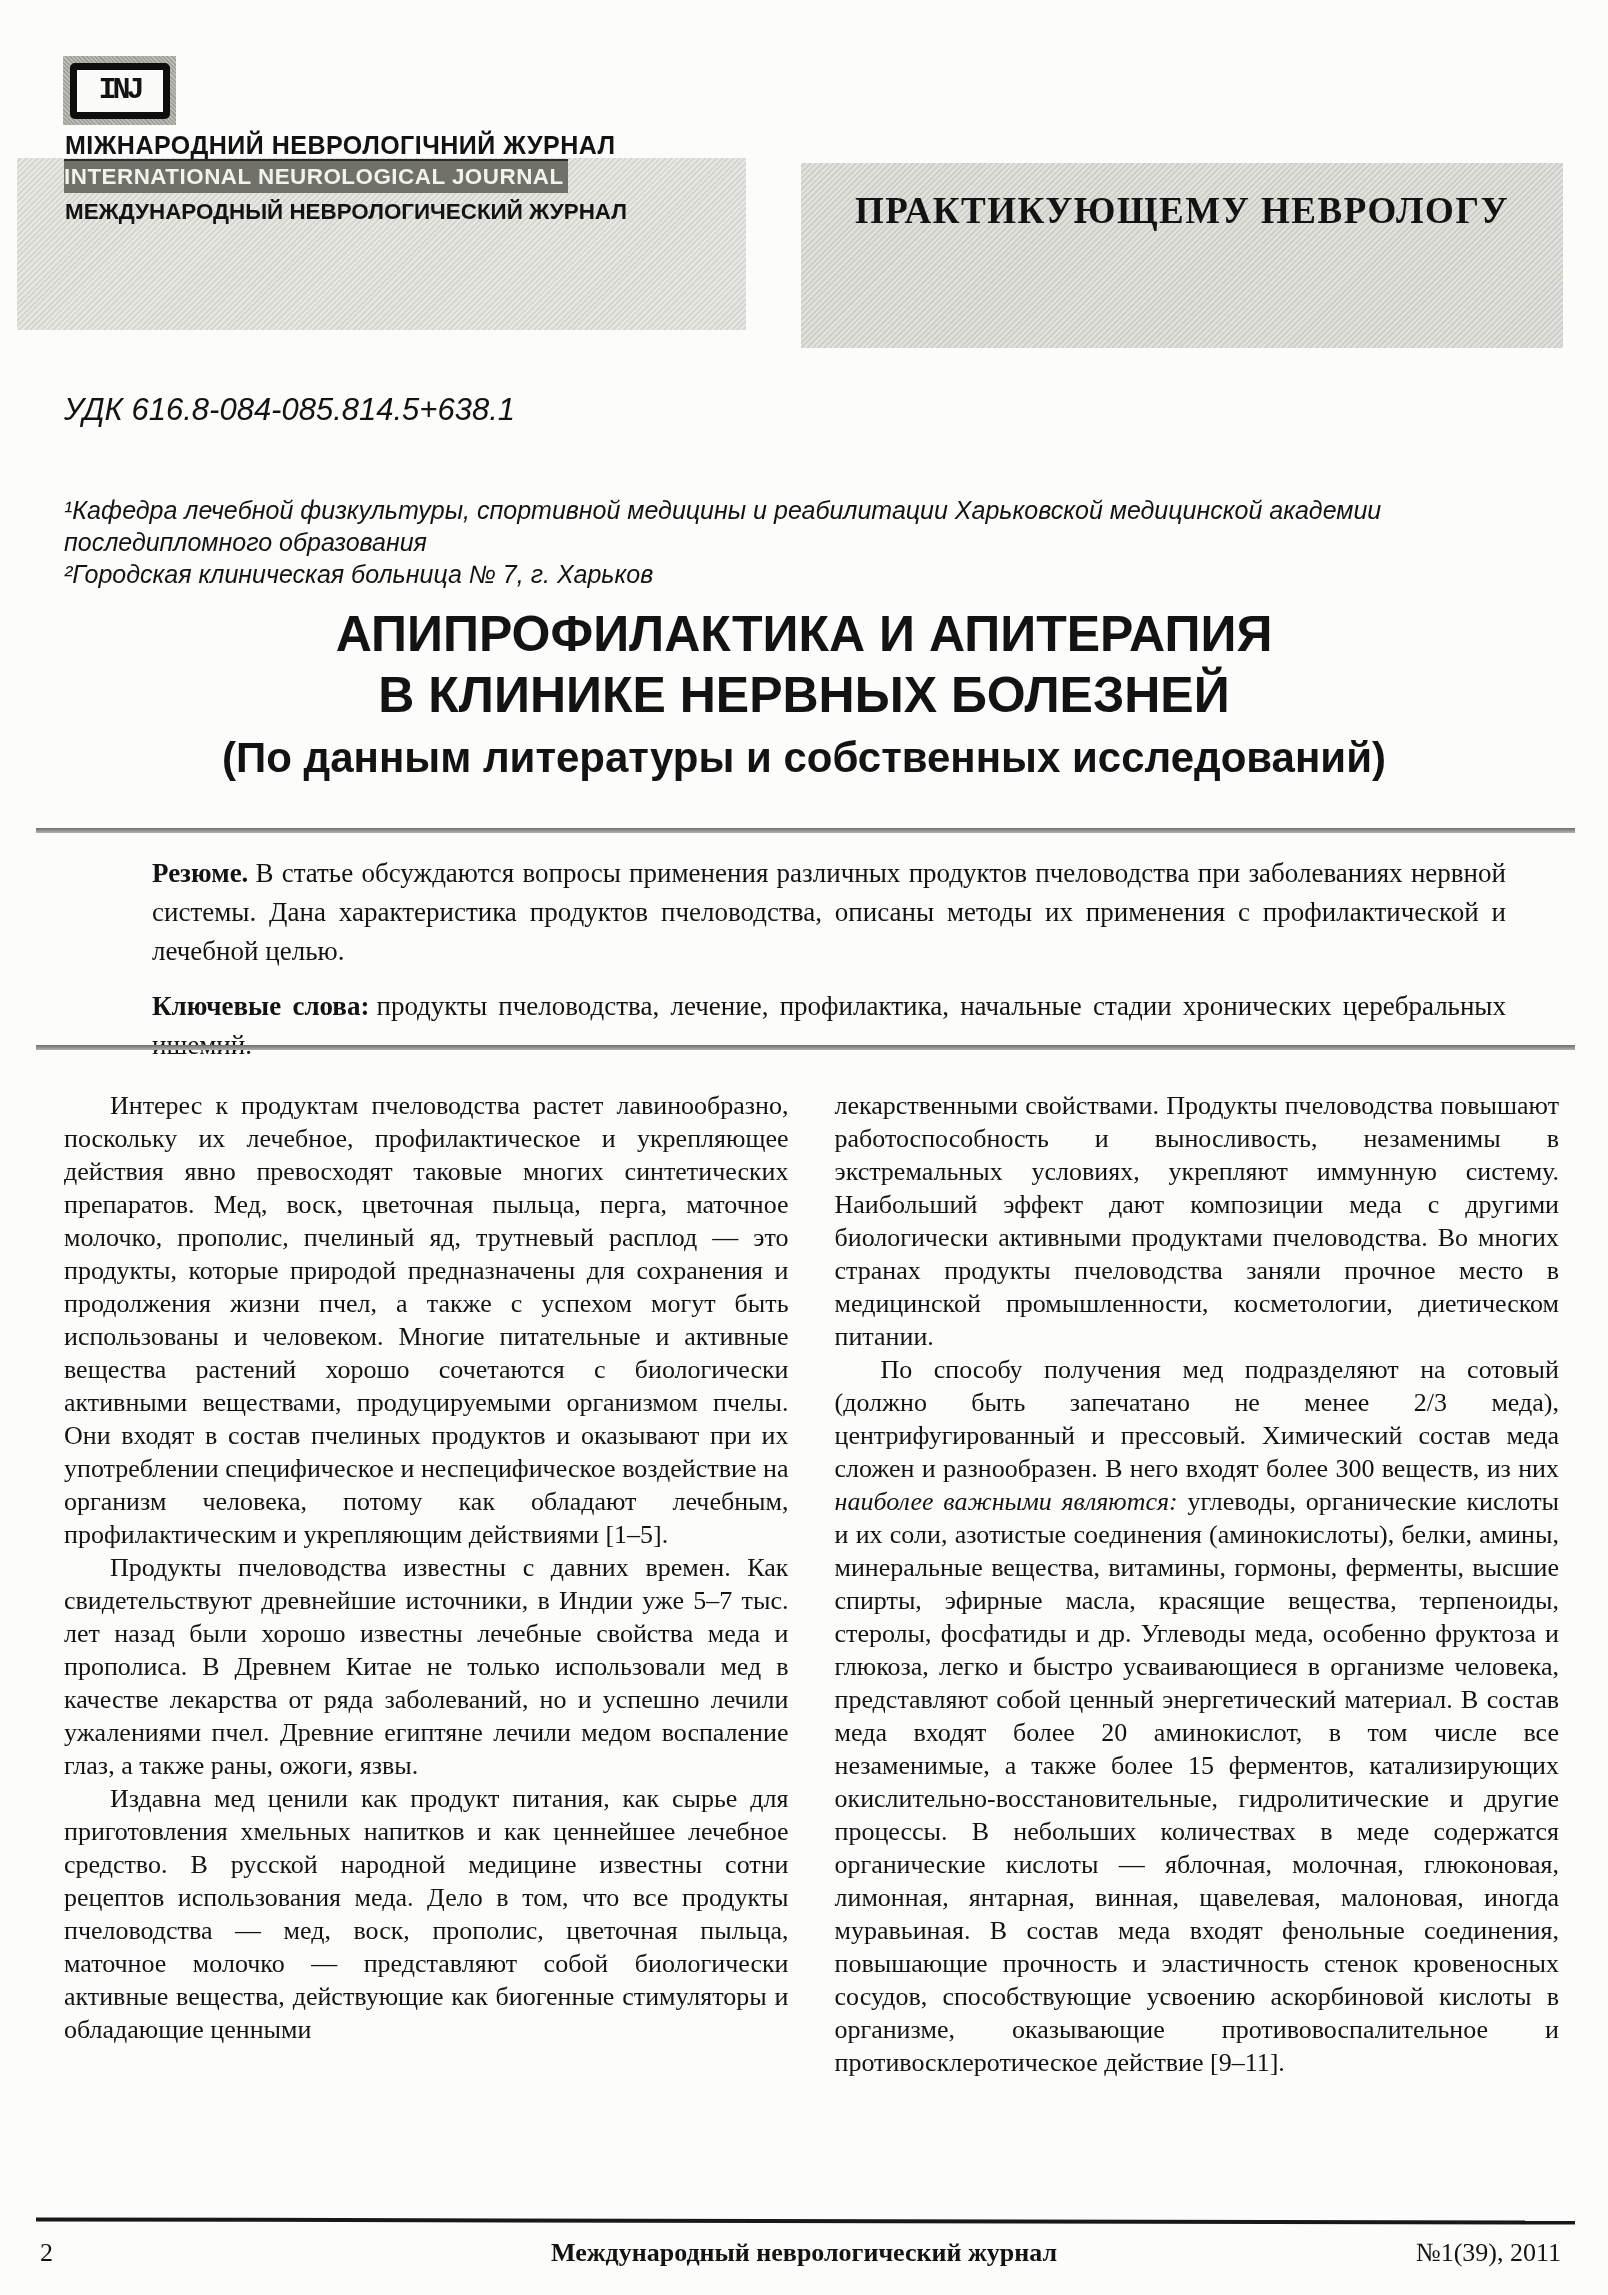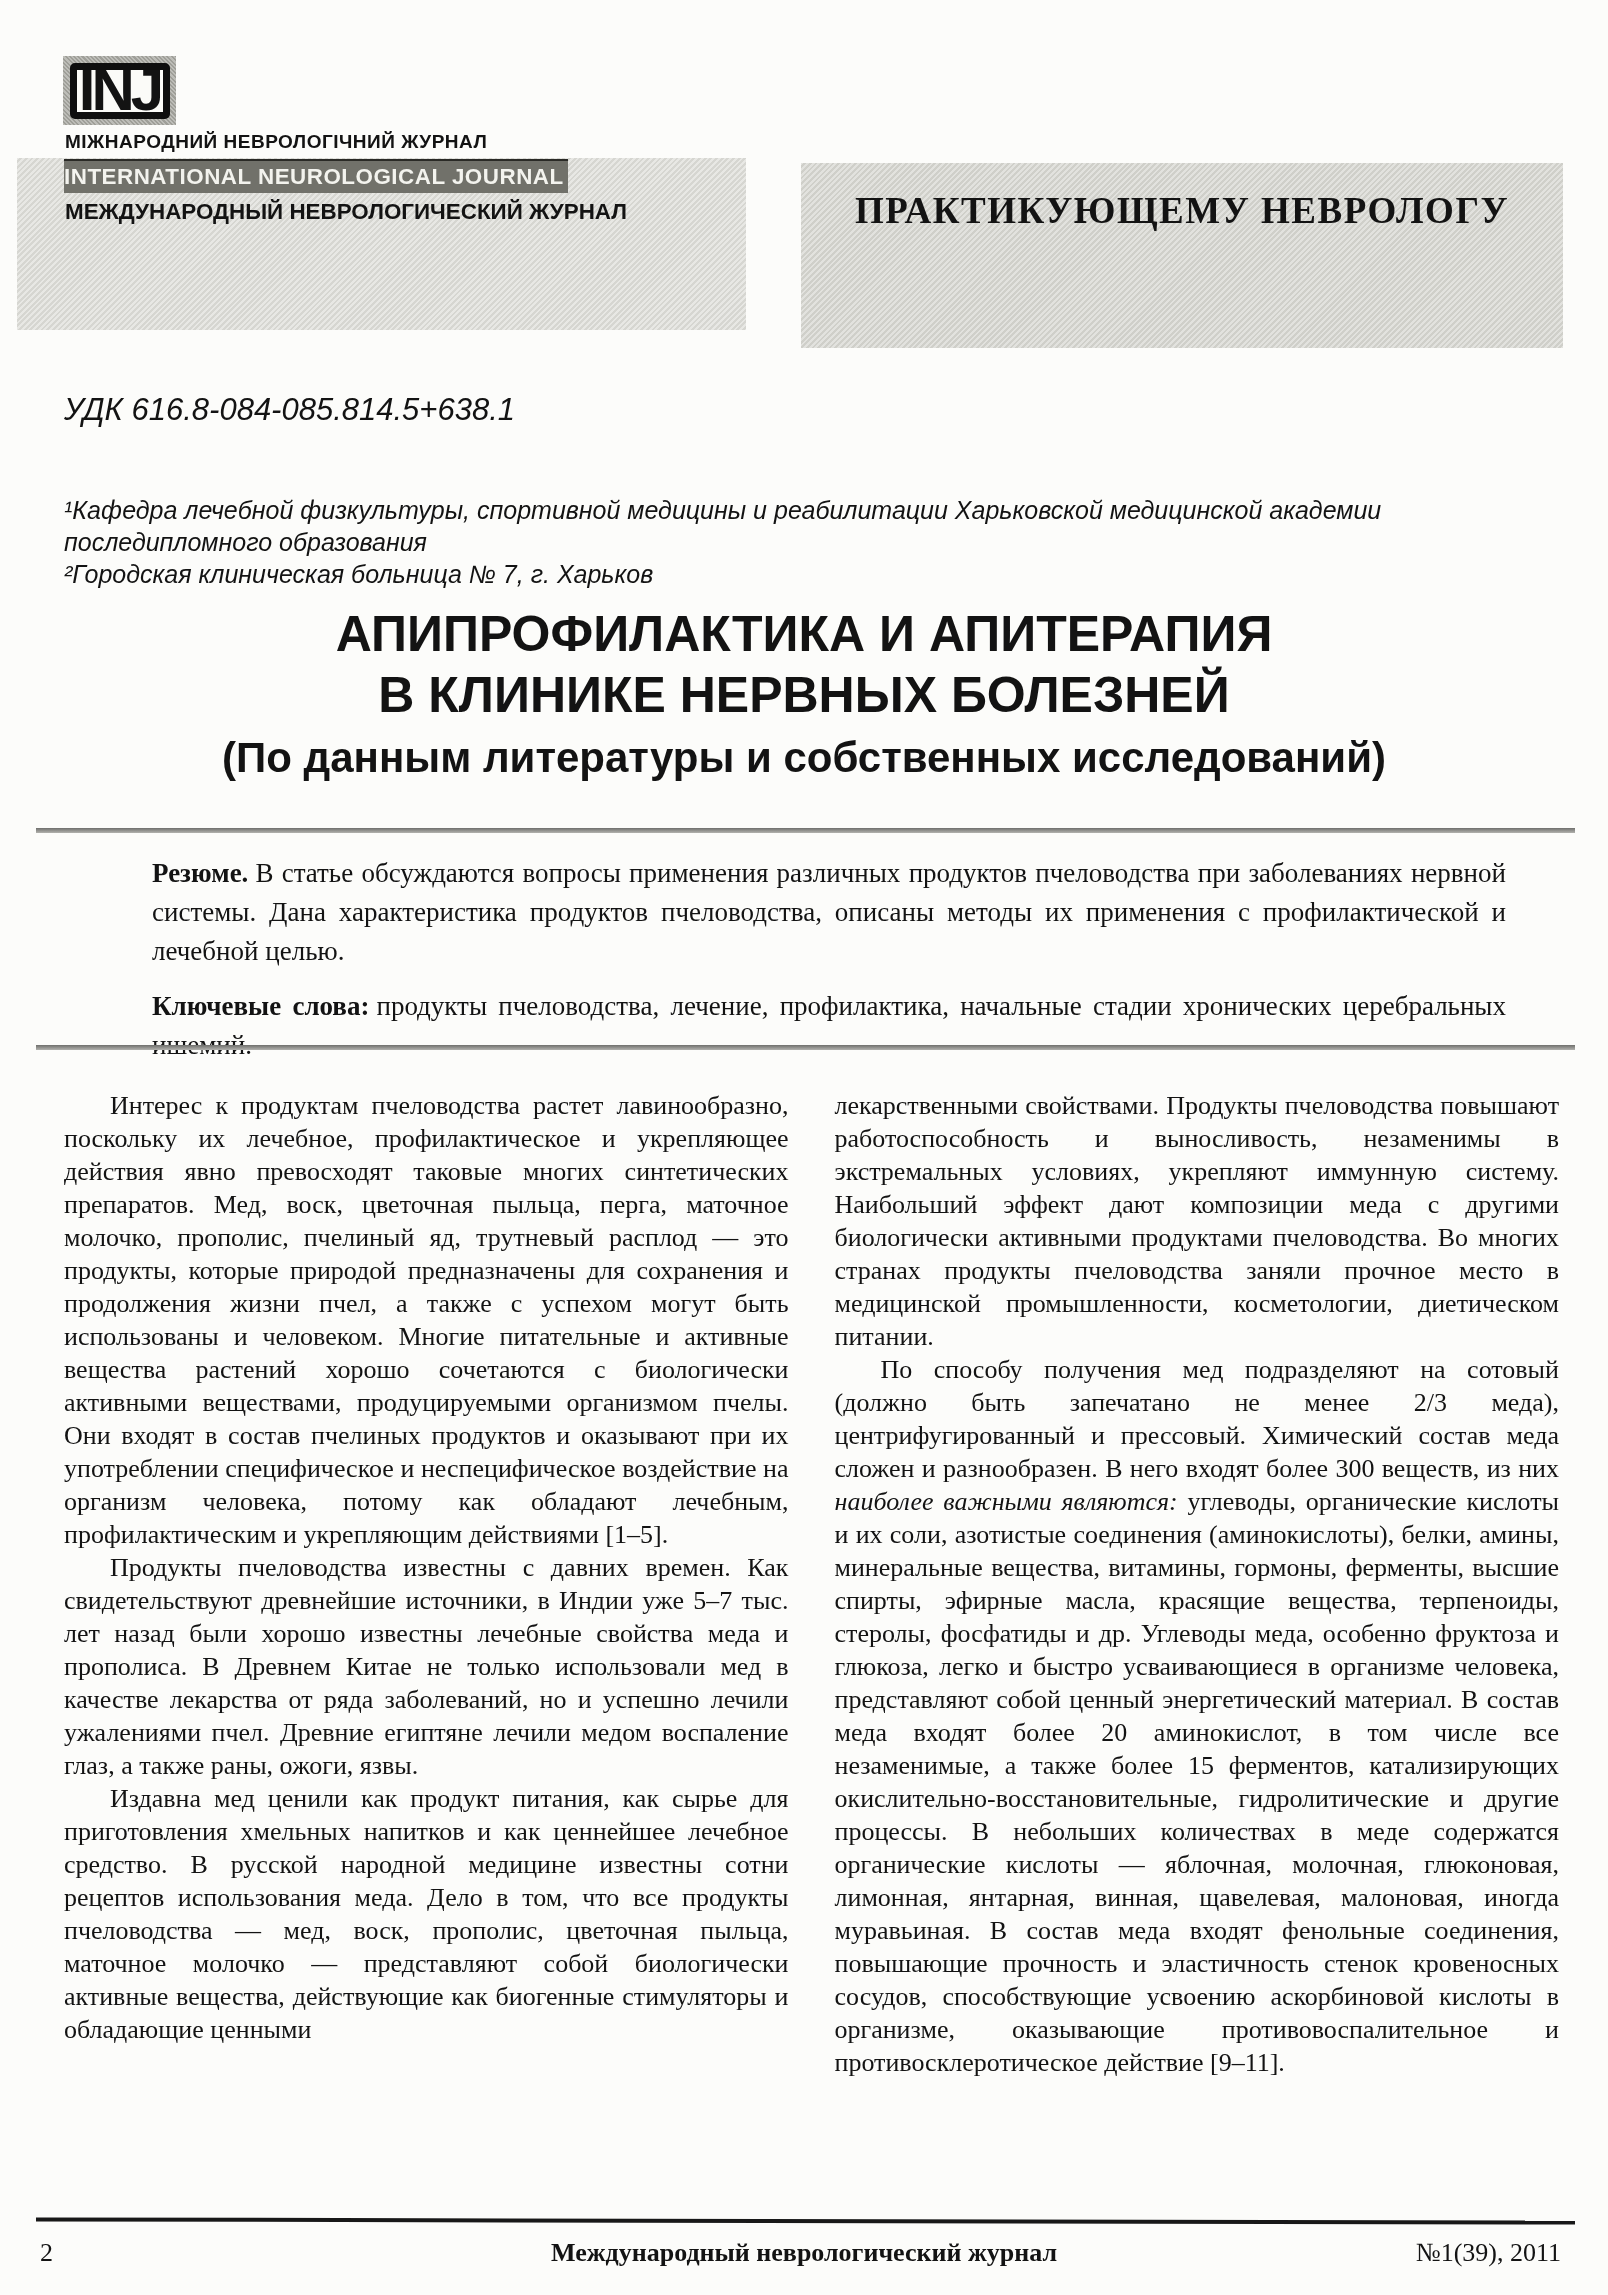--- a/index.html
+++ b/index.html
@@ -6,24 +6,24 @@
   .page{position:relative;width:1608px;height:2295px;background:#fcfcfa;overflow:hidden;
         font-family:"Liberation Serif",serif;color:#131313;}
 
   
   .gray-panel{position:absolute;left:17px;top:158px;width:729px;height:172px;background:#dbdbd6;
       background-image:repeating-linear-gradient(135deg,rgba(255,255,255,.35) 0 2px,rgba(0,0,0,.025) 2px 4px);}
   .logo-outer{position:absolute;left:63px;top:56px;background:#a7a7a0;padding:6.5px;
       background-image:repeating-linear-gradient(45deg,rgba(255,255,255,.25) 0 1.5px,rgba(0,0,0,.05) 1.5px 3px);}
   .logo-inner{border:7px solid #0e0e0e;border-radius:5px;background:#fbfbf8;width:86px;height:42px;
       display:flex;align-items:center;justify-content:center;overflow:hidden;}
-  .logo-text{font-family:Liberation Sans, sans-serif;font-weight:900;font-size:60px;letter-spacing:-4px;
+  .logo-text{font-family:Liberation Mono, monospace;font-weight:900;font-size:30px;letter-spacing:-4px;
       line-height:1;transform:translateY(-1.5px);}
   .mast-uk{position:absolute;left:65px;top:131px;font-family:"Liberation Sans",sans-serif;
-      font-weight:bold;font-size:19px;letter-spacing:0.5px;white-space:nowrap;}
+      font-weight:bold;font-size:25px;letter-spacing:0.5px;white-space:nowrap;}
   .mast-bar{position:absolute;left:64px;top:159px;width:504px;height:34px;background:#71716a;
       color:#f3f3ee;font-family:"Liberation Sans",sans-serif;font-weight:bold;font-size:22.4px;
       letter-spacing:0.5px;display:flex;align-items:center;box-sizing:border-box;
       border-top:2.5px solid #2a2a26;white-space:nowrap;}
   .mast-ru{position:absolute;left:65px;top:199px;font-family:"Liberation Sans",sans-serif;
       font-weight:bold;font-size:22.4px;white-space:nowrap;}
 
   
   .rubric{position:absolute;left:801px;top:163px;width:762px;height:185px;background:#d6d6d0;
       background-image:repeating-linear-gradient(135deg,rgba(255,255,255,.3) 0 2px,rgba(0,0,0,.03) 2px 4px);

